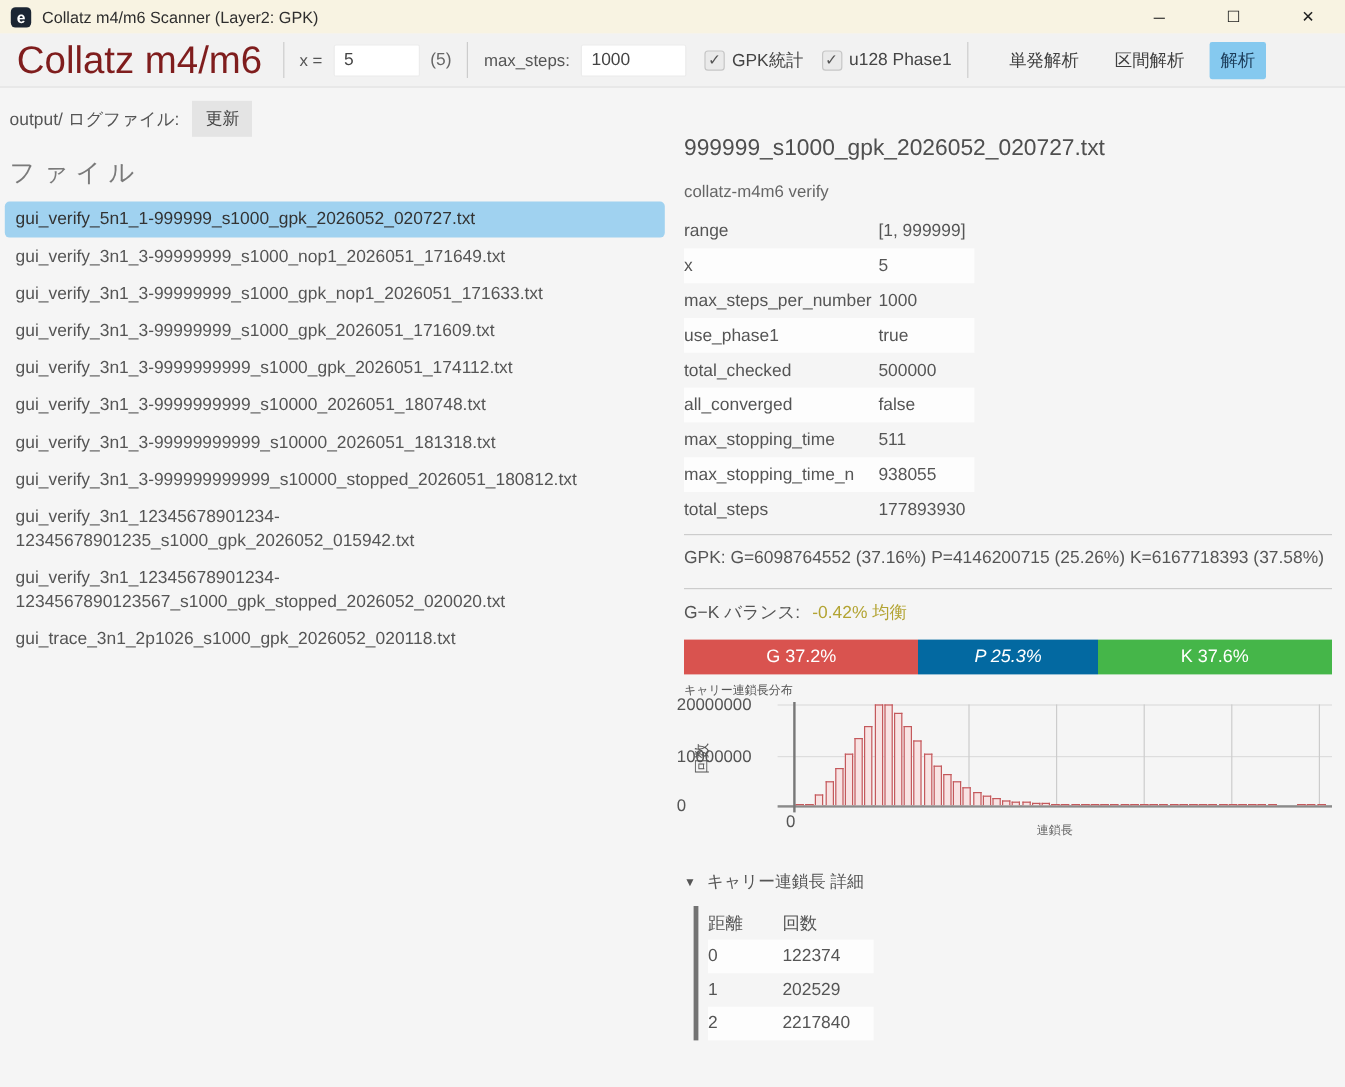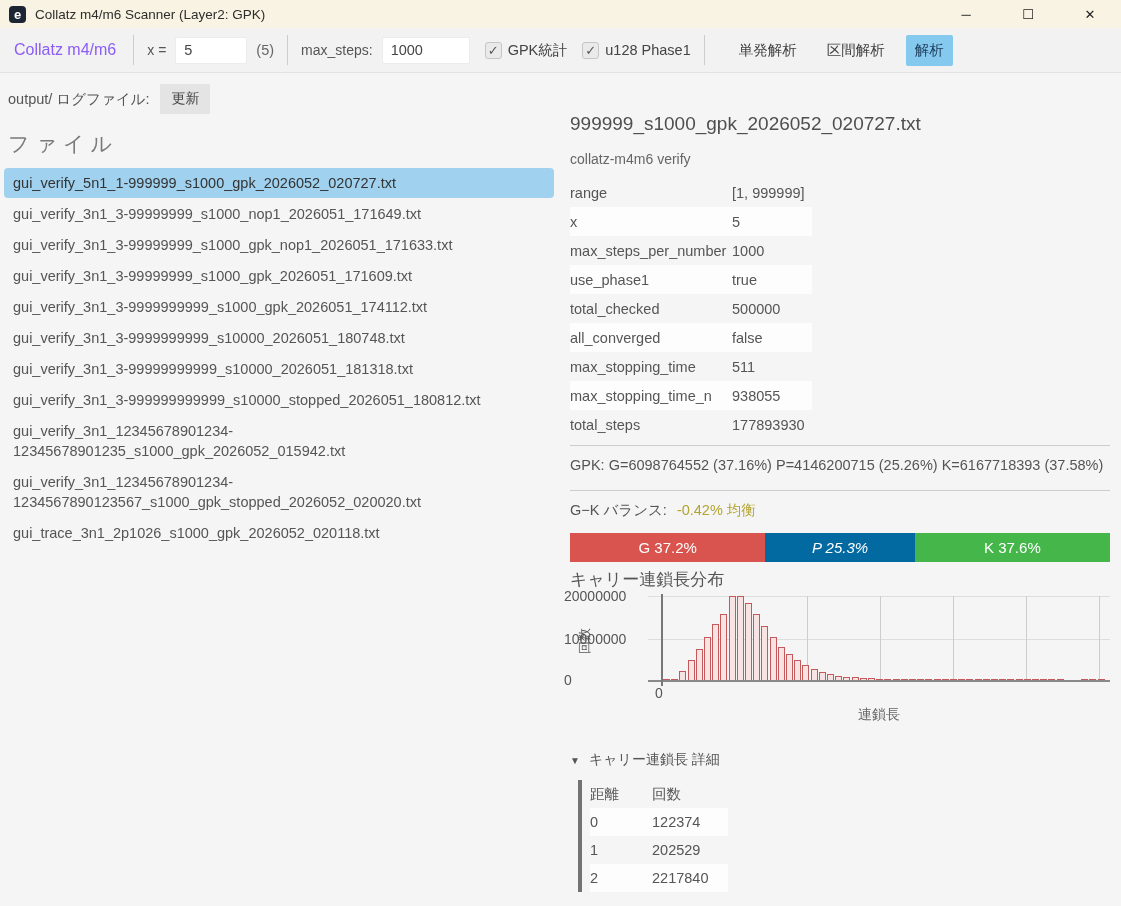--- a/index.html
+++ b/index.html
@@ -11,21 +11,21 @@
   .app-icon { width:17px; height:17px; background:#1b2533; color:#fff; border-radius:4px;
               font-size:13px; font-weight:bold; display:flex; align-items:center; justify-content:center; }
   .titlebar-title { font-size:13.5px; color:#2e2e2e; margin-left:9px; }
   .win-controls { margin-left:auto; display:flex; height:100%; }
   .win-btn { width:62px; height:100%; display:flex; align-items:center; justify-content:center;
              font-size:13px; color:#222; cursor:default; }
 
   
   .toolbar { height:45px; background:#f2f2f2; border-bottom:1px solid #e2e2e2;
              display:flex; align-items:center; padding:0 10px; }
-  .brand { font-size:16px; color:#8b5cf6; margin:0 4px; white-space:nowrap; }
+  .brand { font-size:32px; color:#7f1d1d; margin:0 4px; white-space:nowrap; }
   .vsep { width:1px; height:30px; background:#ccc; margin:0 13px; }
   .tb-label { font-size:14px; color:#555; white-space:nowrap; }
   .tb-input { height:27px; background:#fff; border:1px solid #ececec; border-radius:2px;
               padding:0 8px; font-size:14.5px; color:#444; margin-left:9px;
               font-family:"Liberation Sans",sans-serif; }
   .hint { margin-left:9px; font-size:14.5px; color:#666; }
   .cb { display:flex; align-items:center; margin-left:15px; cursor:default; }
   .cb-box { width:17px; height:17px; background:#eaeaea; border:1px solid #c6c6c6; border-radius:3px;
             color:#555; font-size:13px; display:flex; align-items:center; justify-content:center; }
   .cb-label { font-size:14.5px; color:#444; margin-left:6px; white-space:nowrap; }
@@ -56,33 +56,33 @@
   .prop-val { color:#555; }
   .divider { height:1px; background:#ccc; }
   .d1 { margin-top:6px; } .d2 { margin-top:13px; }
   .gpk-line { margin-top:8px; font-size:14.5px; color:#555; line-height:23px; }
   .balance-row { margin-top:10px; font-size:14.5px; }
   .balance-label { color:#555; }
   .balance-value { margin-left:6px; }
   .stacked-bar { margin-top:13px; height:29px; display:flex; width:540px; }
   .seg { display:flex; align-items:center; justify-content:center; color:#fff; font-size:15px; }
 
-  .chart-title { margin-top:6px; font-size:17px; color:#555; }
+  .chart-title { margin-top:6px; font-size:10px; color:#555; }
   .plot { position:relative; margin-left:78px; margin-top:1px; width:462px; height:90px;
           border-bottom:2px solid #8a8a8a; }
   .hgrid { position:absolute; left:0; right:0; height:1px; background:#ddd; }
   .vgrid { position:absolute; top:4px; bottom:0; width:1px; background:#ccc; }
   .vaxis { position:absolute; top:2px; height:calc(100% + 4px); width:2px; background:#777; z-index:2; }
   .ytick { position:absolute; left:-84px; width:78px; text-align:left; font-size:14px; color:#555; }
   .ylabel { position:absolute; left:-76px; top:40px; font-size:13px; color:#555;
             transform:rotate(-90deg); transform-origin:center; z-index:3; }
   .hbar { position:absolute; bottom:0; width:7px; background:#f8e3e3;
           border:1px solid #c4595c; border-bottom:none; z-index:1; }
   .xtick0 { position:absolute; top:calc(100% + 5px); left:7px; font-size:14px; color:#555; }
-  .xlabel { margin-left:78px; width:462px; text-align:center; margin-top:24px; font-size:14px; color:#666; }
+  .xlabel { margin-left:78px; width:462px; text-align:center; margin-top:12px; font-size:10px; color:#666; }
 
   .expander { margin-top:27px; display:flex; align-items:center; font-size:14px; color:#555; cursor:default; }
   .exp-arrow { font-size:10px; color:#555; margin-right:9px; }
   .detail-table { margin-top:11px; margin-left:8px; border-left:4px solid #737373; padding-left:8px; }
   .dt-row { display:flex; height:28px; align-items:center; font-size:14.5px; color:#555; width:138px; }
   .dt-row.head { color:#555; }
   .dt-row.alt { background:#fdfdfd; }
   .dt-c1 { width:62px; }
 </style>
 </head>

